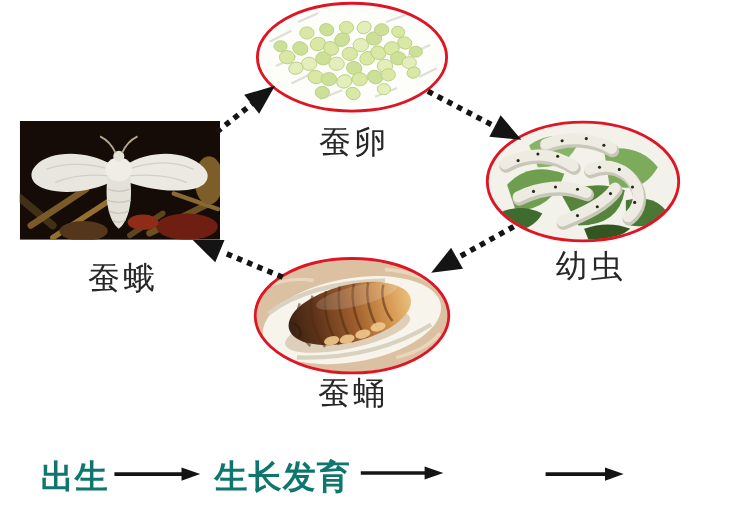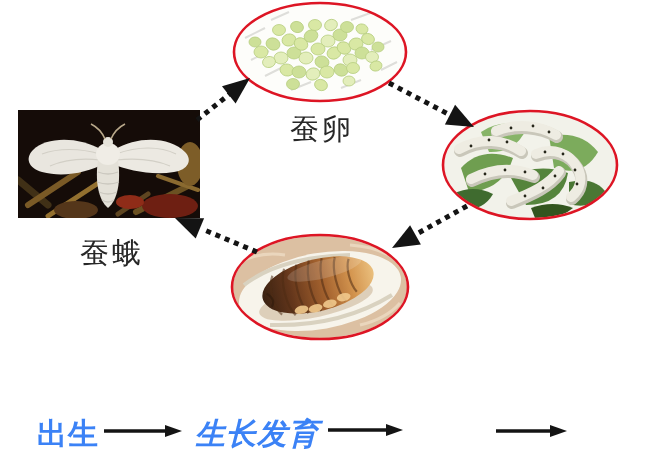--- a/index.html
+++ b/index.html
@@ -10,21 +10,21 @@
   .node{position:absolute;}
   .node svg{display:block;}
   .stage-label{
     position:absolute;transform:translateX(-50%);
     font-size:29px;color:#272727;letter-spacing:3px;font-weight:500;
     white-space:nowrap;
     font-family:"Liberation Sans", sans-serif;
   }
   .flow-label{
     position:absolute;transform:translateX(-50%);
-    font-size:30px;color:#3b82f6;font-weight:600;letter-spacing:1px;
+    font-size:30px;color:#0f766e;font-weight:600;letter-spacing:1px;
     white-space:nowrap;
     font-family:"Liberation Serif", serif;
   }
   .arrows-layer{position:absolute;left:0;top:0;pointer-events:none;}
 </style>
 </head>
 <body>
 
 <div class="stage">
 
@@ -229,24 +229,26 @@
           </g>
           <ellipse cx="98" cy="38" rx="38" ry="9" fill="#ffffff" opacity="0.16"></ellipse>
           <path d="M36,48 Q44,56 38,62" stroke="#2e1a0c" stroke-width="2" fill="none" opacity="0.6"></path>
         </g>
       </g>
       <ellipse cx="90" cy="54" rx="88" ry="52" fill="none" stroke="#dd1524" stroke-width="2.6"></ellipse>
     </svg>
   </div>
 
   <div class="stage-label" style="left:322px;top:110px;">蚕卵</div>
+  <div class="stage-label" style="left:537px;top:223px;">幼虫</div>
+  <div class="stage-label" style="left:321px;top:338px;">蚕蛹</div>
   <div class="stage-label" style="left:112px;top:222px;margin-top:12px;">蚕蛾</div>
 
   <div class="flow-label" style="left:68px;top:414px;">出生</div>
-  <div class="flow-label" style="left:257px;top:414px;font-style:italic;">生长发育</div>
+  <div class="flow-label" style="left:257px;top:414px;">生长发育</div>
 
   <svg class="arrows-layer" width="670" height="473" viewBox="0 0 670 473">
 
     <g stroke="#141414" fill="#141414">
       <g>
         <line x1="197" y1="120" x2="231" y2="93" stroke-width="5" stroke-dasharray="5 5"></line>
         <polygon points="250,78 235.6,103.4 222,86.2" stroke="none"></polygon>
       </g>
       <g>
         <line x1="389" y1="83" x2="452" y2="116" stroke-width="5" stroke-dasharray="5 5"></line>

